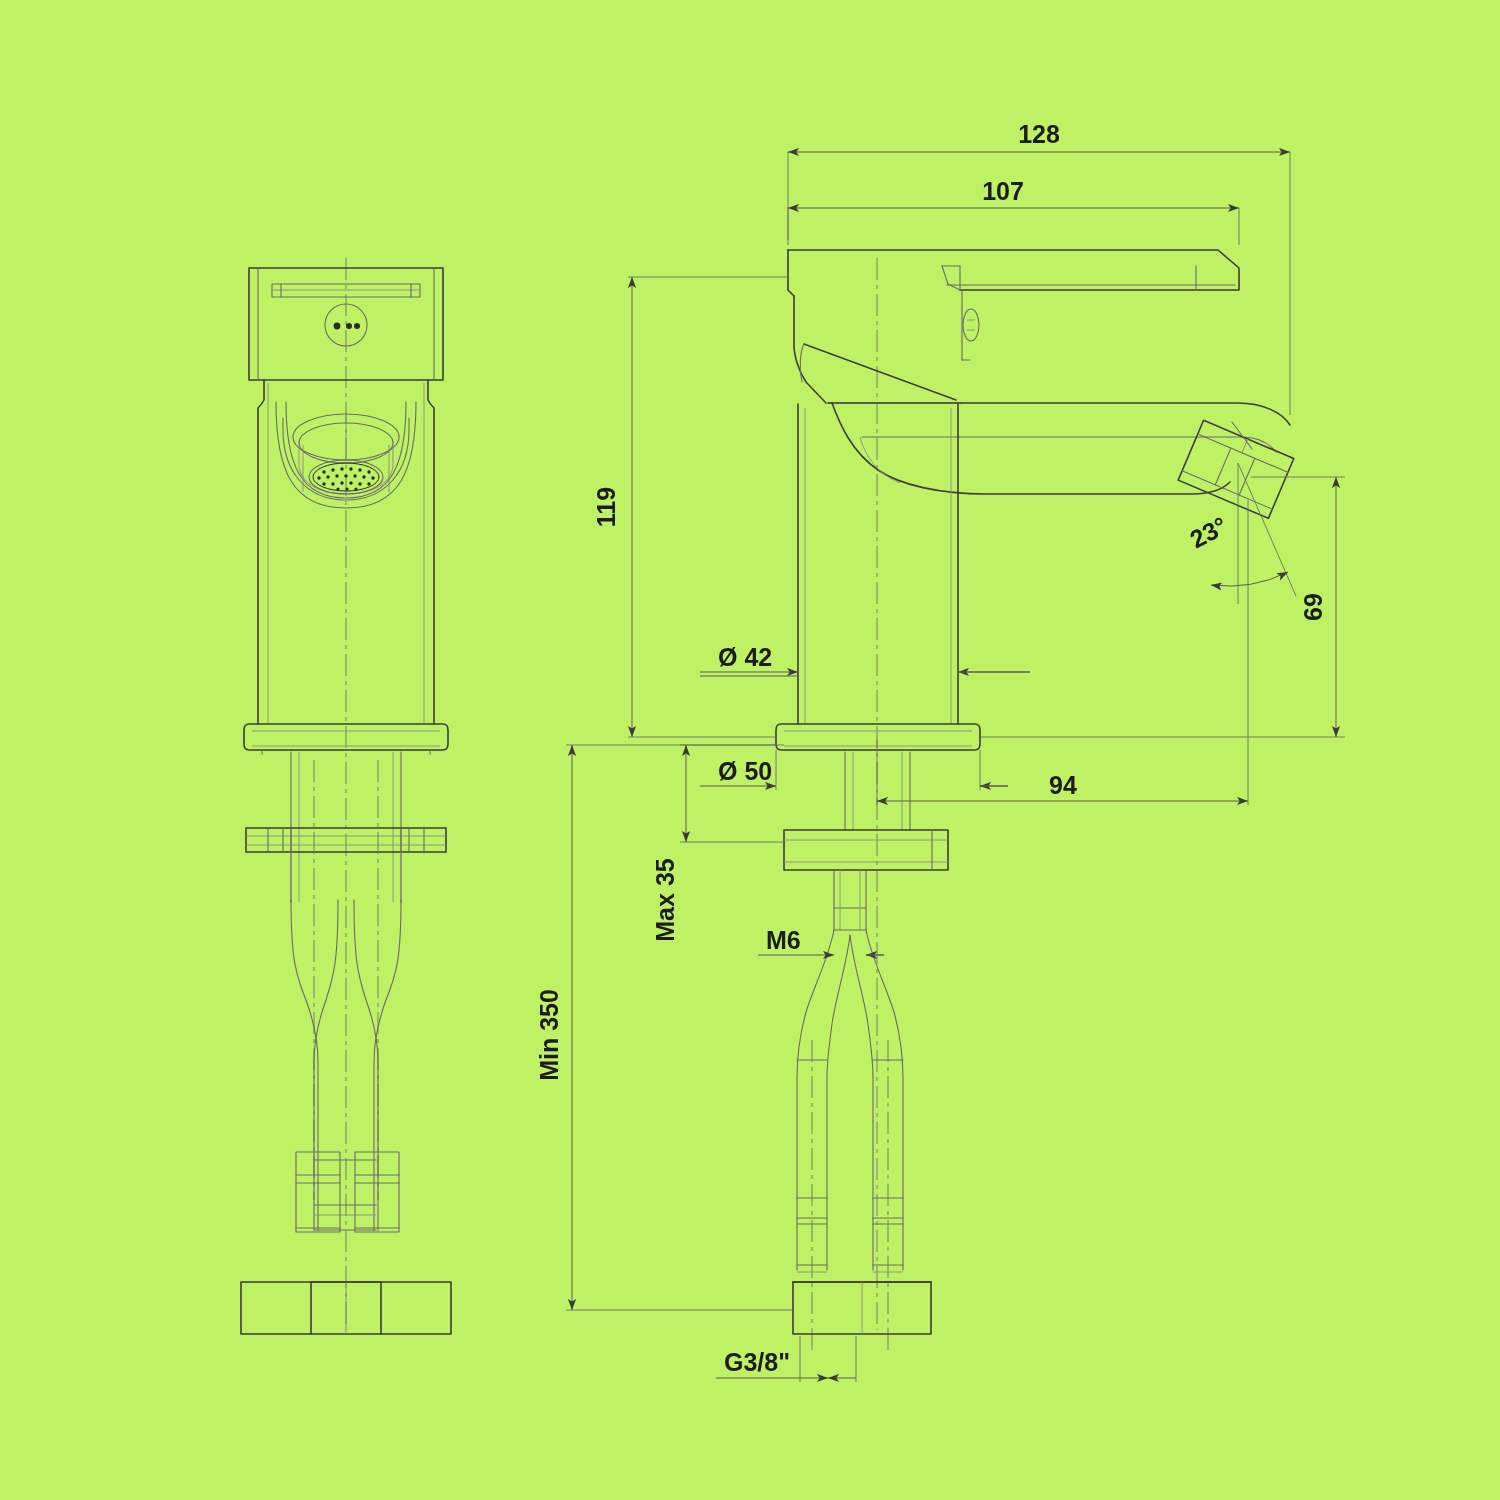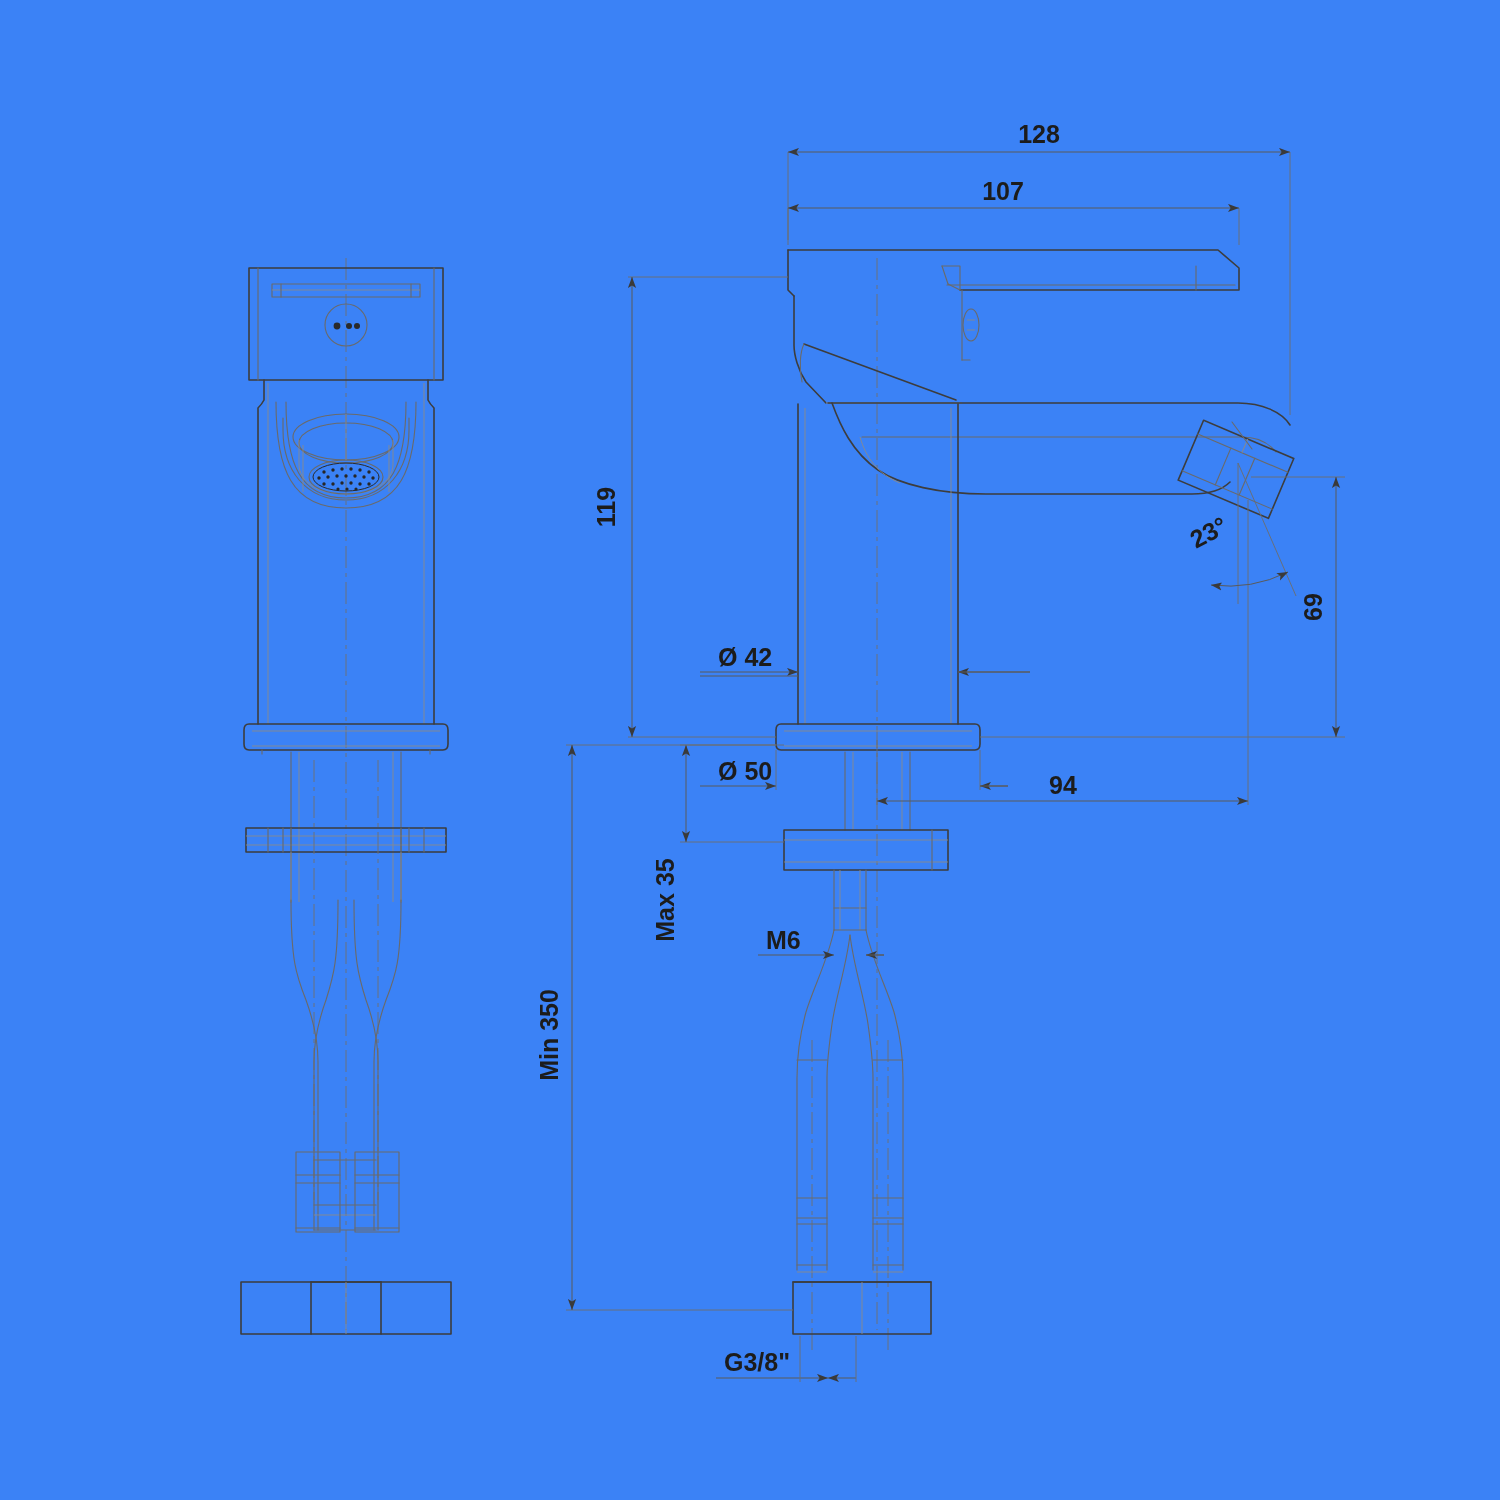--- a/index.html
+++ b/index.html
@@ -7,21 +7,21 @@
     padding: 0;
     background: #ffffff;
   }
   body {
     font-family: "Liberation Sans", sans-serif;
   }
   #sheet {
     position: relative;
     width: 1500px;
     height: 1500px;
-    background: #3b82f6;
+    background: #bef264;
     overflow: hidden;
   }
   svg#drawing {
     position: absolute;
     left: 0;
     top: 0;
     width: 1500px;
     height: 1500px;
   }
   .obj      { fill: none; stroke: #3d3d3d; stroke-width: 1.6; stroke-linejoin: round; stroke-linecap: round; }

